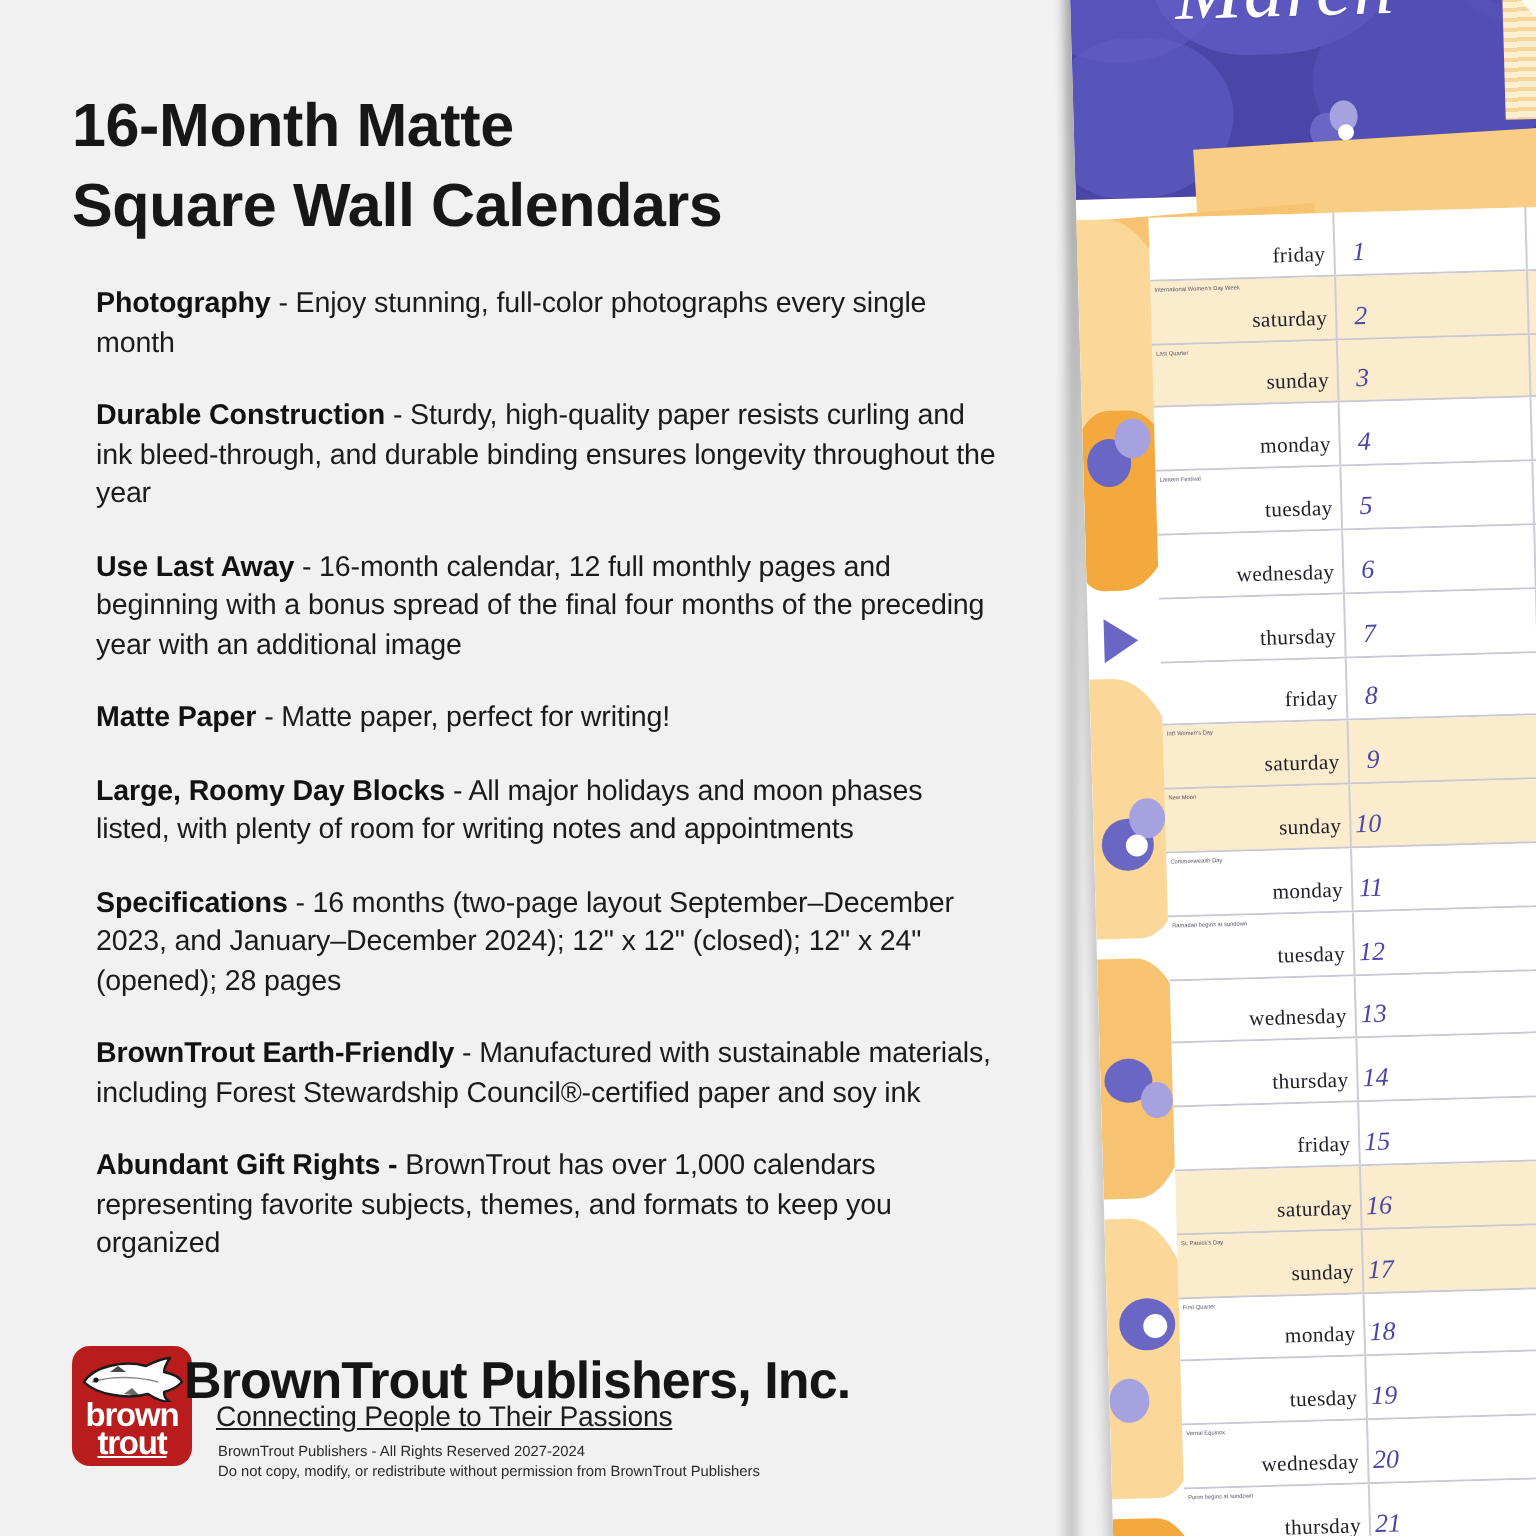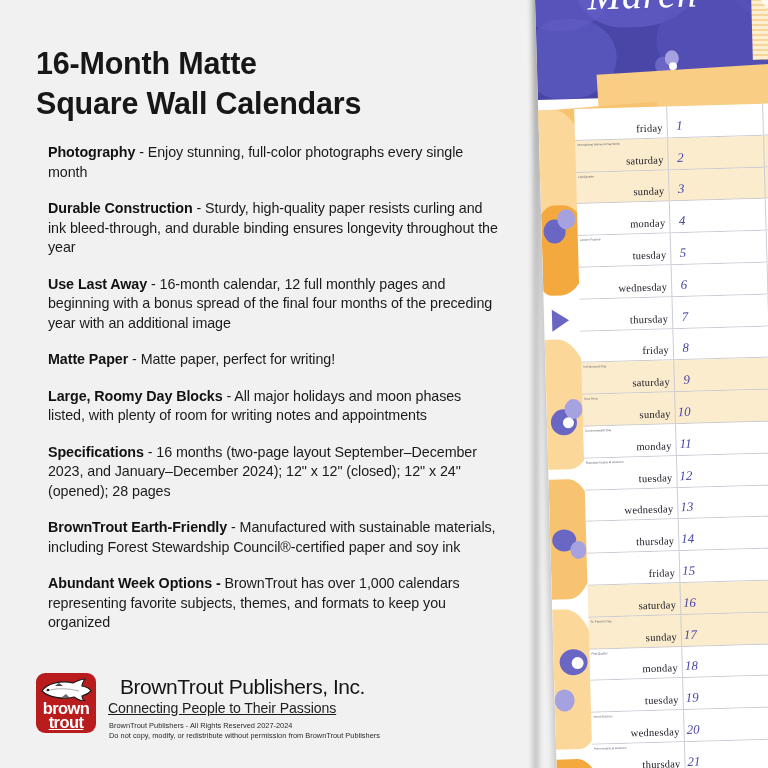--- a/index.html
+++ b/index.html
@@ -44,22 +44,22 @@
   #logo-mark .fish-wrap{position:absolute;left:4px;top:5px;width:52px;height:23px;}
   #logo-mark .logo-word{
     position:absolute;left:0;width:60px;text-align:center;
     color:#fff;font-weight:bold;letter-spacing:-0.6px;
     font-family:"Liberation Sans", sans-serif;
   }
   #logo-mark .lw1{top:26px;font-size:16.5px;}
   #logo-mark .lw2{top:40px;font-size:16.5px;text-decoration:underline;}
 
   #brand-name{
-    position:absolute;left:84px;top:4px;
-    font-size:21px;font-weight:normal;color:#151515;letter-spacing:-0.45px;
+    position:absolute;left:56px;top:4px;
+    font-size:26px;font-weight:bold;color:#151515;letter-spacing:-0.45px;
   }
   #brand-tag{
     position:absolute;left:72px;top:29px;
     font-size:14.1px;color:#1d1d1d;letter-spacing:-0.1px;text-decoration:underline;
   }
   .fineprint{
     position:absolute;left:73px;font-size:7.4px;color:#2a2a2a;letter-spacing:0.01px;
   }
   #fine1{top:50px;}
   #fine2{top:60px;}
@@ -166,21 +166,21 @@
     </div>
 
     <div id="features">
         <p class="feature"><span class="ft-term">Photography</span><span class="ft-desc"> - Enjoy stunning, full-color photographs every single month</span></p>
         <p class="feature"><span class="ft-term">Durable Construction</span><span class="ft-desc"> - Sturdy, high-quality paper resists curling and ink bleed-through, and durable binding ensures longevity throughout the year</span></p>
         <p class="feature"><span class="ft-term">Use Last Away</span><span class="ft-desc"> - 16-month calendar, 12 full monthly pages and beginning with a bonus spread of the final four months of the preceding year with an additional image</span></p>
         <p class="feature"><span class="ft-term">Matte Paper</span><span class="ft-desc"> - Matte paper, perfect for writing!</span></p>
         <p class="feature"><span class="ft-term">Large, Roomy Day Blocks</span><span class="ft-desc"> - All major holidays and moon phases listed, with plenty of room for writing notes and appointments</span></p>
         <p class="feature"><span class="ft-term">Specifications</span><span class="ft-desc"> - 16 months (two-page layout September–December 2023, and January–December 2024); 12" x 12" (closed); 12" x 24" (opened); 28 pages</span></p>
         <p class="feature"><span class="ft-term">BrownTrout Earth-Friendly</span><span class="ft-desc"> - Manufactured with sustainable materials, including Forest Stewardship Council®-certified paper and soy ink</span></p>
-        <p class="feature"><span class="ft-term">Abundant Week Options -</span><span class="ft-desc"> BrownTrout has over 1,000 calendars representing favorite subjects, themes, and formats to keep you organized</span></p>
+        <p class="feature"><span class="ft-term">Abundant Gift Rights -</span><span class="ft-desc"> BrownTrout has over 1,000 calendars representing favorite subjects, themes, and formats to keep you organized</span></p>
       </div>
 
     <div id="footer">
 
       <div id="logo-mark">
         <div class="fish-wrap">
           <svg viewBox="0 0 104 46" width="52" height="23" aria-hidden="true">
             <path d="M4 26 C14 10, 44 4, 66 10 C74 6, 82 2, 90 2 C86 8, 84 12, 84 16 C94 18, 100 22, 102 26 C98 30, 92 34, 84 36 C84 40, 86 44, 90 46 C82 46, 74 42, 68 38 C46 44, 16 38, 4 26 Z" fill="#ffffff" stroke="#1a1a1a" stroke-width="2.4" stroke-linejoin="round"></path>
             <circle cx="16" cy="24" r="2.6" fill="#1a1a1a"></circle>
             <path d="M30 16 L38 10 L46 16 Z" fill="#1a1a1a" opacity=".8"></path>

